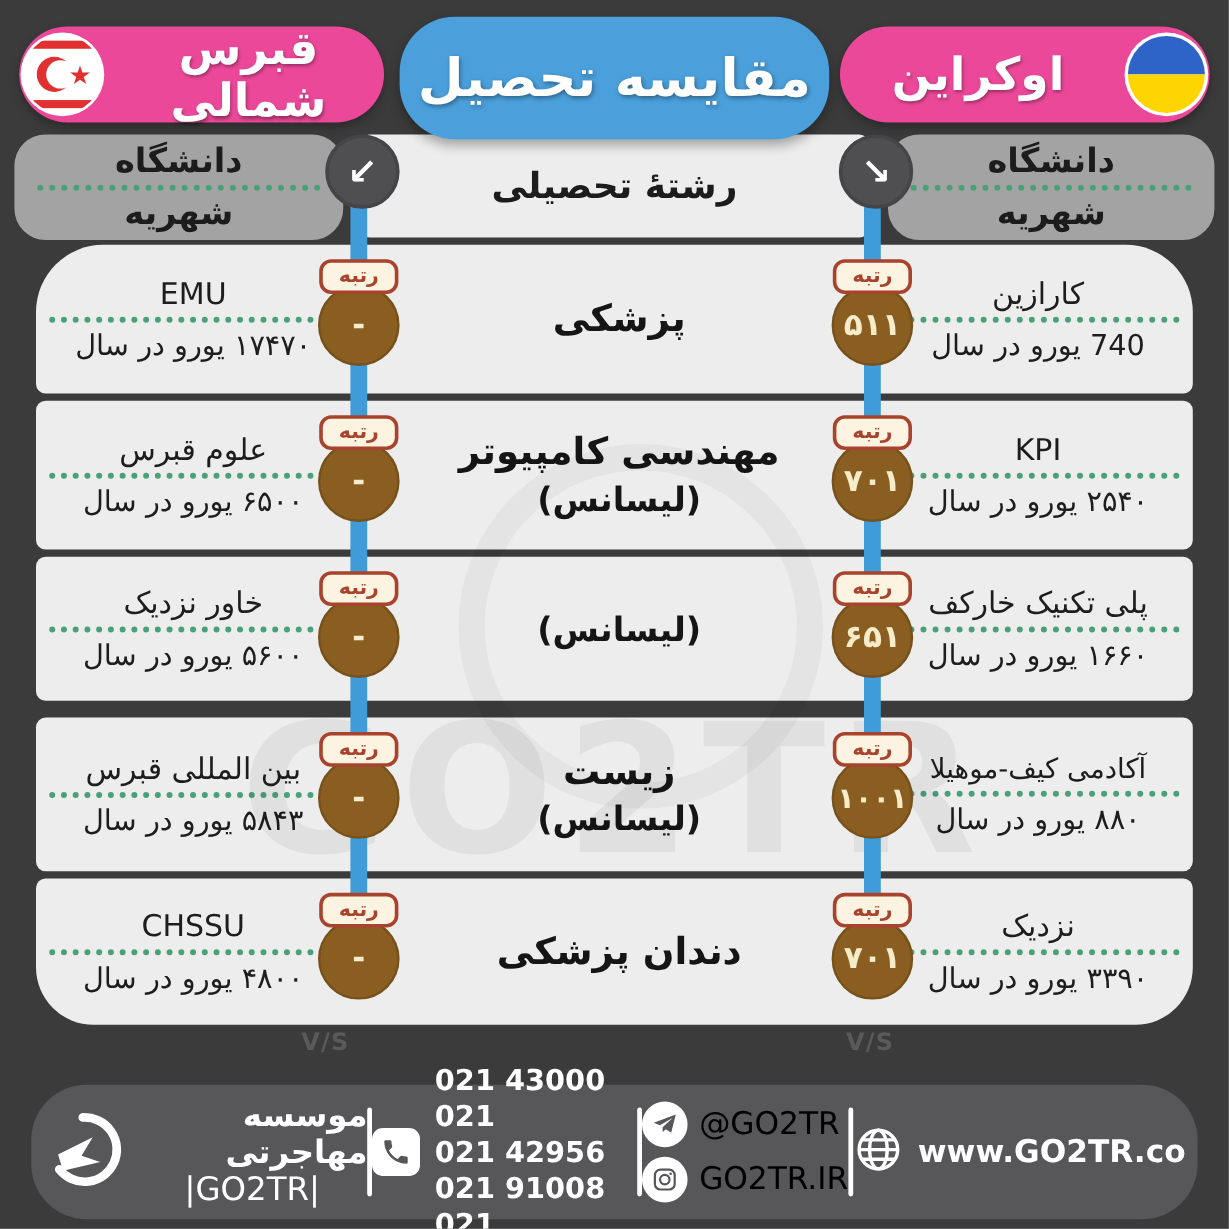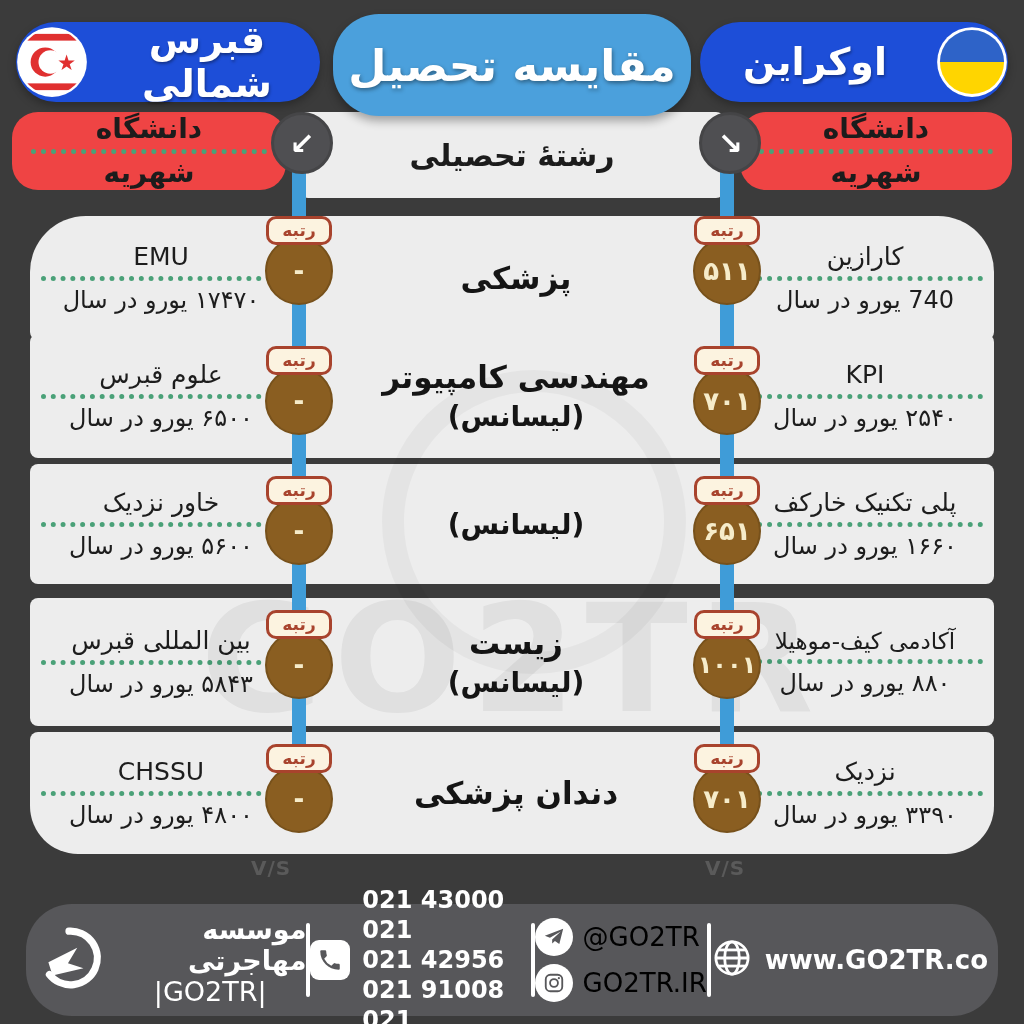--- a/index.html
+++ b/index.html
@@ -1,47 +1,47 @@
 <!DOCTYPE html>
 <html lang="fa" dir="rtl"><head>
 <meta charset="utf-8">
 <style>
   html,body{margin:0;padding:0;width:1024px;height:1024px;overflow:hidden;
     font-family:"DejaVu Sans",sans-serif;}
   .stage{position:absolute;inset:0;width:1024px;height:1024px;background:#3b3b3b;overflow:hidden;}
 
   
-  .country-pill{position:absolute;background:#1d4ed8;border-radius:42px;display:flex;align-items:center;
+  .country-pill{position:absolute;background:#ec4899;border-radius:42px;display:flex;align-items:center;
     box-shadow:0 4px 8px rgba(0,0,0,.28);z-index:12;}
   .country-pill .label{flex:1;text-align:center;color:#fff;font-weight:bold;font-size:38px;
     text-shadow:1px 2px 3px rgba(0,0,0,.35);}
   .flag{width:72px;height:72px;flex:0 0 72px;}
   .title-pill{position:absolute;left:333px;top:14px;width:358px;height:102px;background:#4ba0dc;
     border-radius:46px;display:flex;align-items:center;justify-content:center;z-index:14;
     box-shadow:0 5px 10px rgba(0,0,0,.32);}
   .title-pill .label{color:#fff;font-weight:bold;font-size:44px;text-shadow:1px 2px 4px rgba(0,0,0,.4);}
 
   
-  .colpill{position:absolute;top:112px;height:78px;background:#ef4444;border-radius:26px;
+  .colpill{position:absolute;top:112px;height:88px;background:#a3a3a3;border-radius:26px;
     display:flex;flex-direction:column;align-items:center;justify-content:center;z-index:6;}
   .colpill .t{font-size:28px;font-weight:bold;color:#1c1c1c;line-height:1.1;}
   .colpill .dots{width:86%;border-top:5px dotted #4aa178;margin:4px 0;}
   .centerband{position:absolute;left:300px;top:112px;width:424px;height:86px;background:#ededed;
     border-radius:8px;display:flex;align-items:center;justify-content:center;z-index:5;}
   .centerband .t{font-size:30px;font-weight:bold;color:#1c1c1c;}
   .arrow-circle{position:absolute;top:112px;width:56px;height:56px;border-radius:50%;background:#4f4f52;
     color:#fff;display:flex;align-items:center;justify-content:center;font-size:30px;font-weight:bold;
     z-index:9;border:3px solid #454547;}
 
   
   .vline{position:absolute;top:144px;width:14px;height:664px;background:#3f9cd8;z-index:7;border-radius:3px;}
 
   
   .row{position:absolute;left:30px;width:964px;background:#ededed;border-radius:8px;z-index:3;}
-  .row.first{border-radius:56px 56px 8px 8px;margin-top:12px;}
+  .row.first{border-radius:56px 56px 8px 8px;}
   .row.last{border-radius:8px 8px 48px 48px;}
   .cell{position:absolute;top:0;bottom:0;display:flex;flex-direction:column;align-items:center;
     justify-content:center;gap:5px;}
   .cell-left{left:6px;width:250px;}
   .cell-center{left:286px;width:400px;}
   .cell-right{left:712px;width:246px;}
   .uni{font-size:25px;color:#1d1d1d;white-space:nowrap;}
   .dots{width:96%;border-top:5px dotted #4aa178;}
   .tuition{font-size:24px;color:#1d1d1d;white-space:nowrap;}
   .field{font-size:31px;font-weight:600;color:#151515;}

